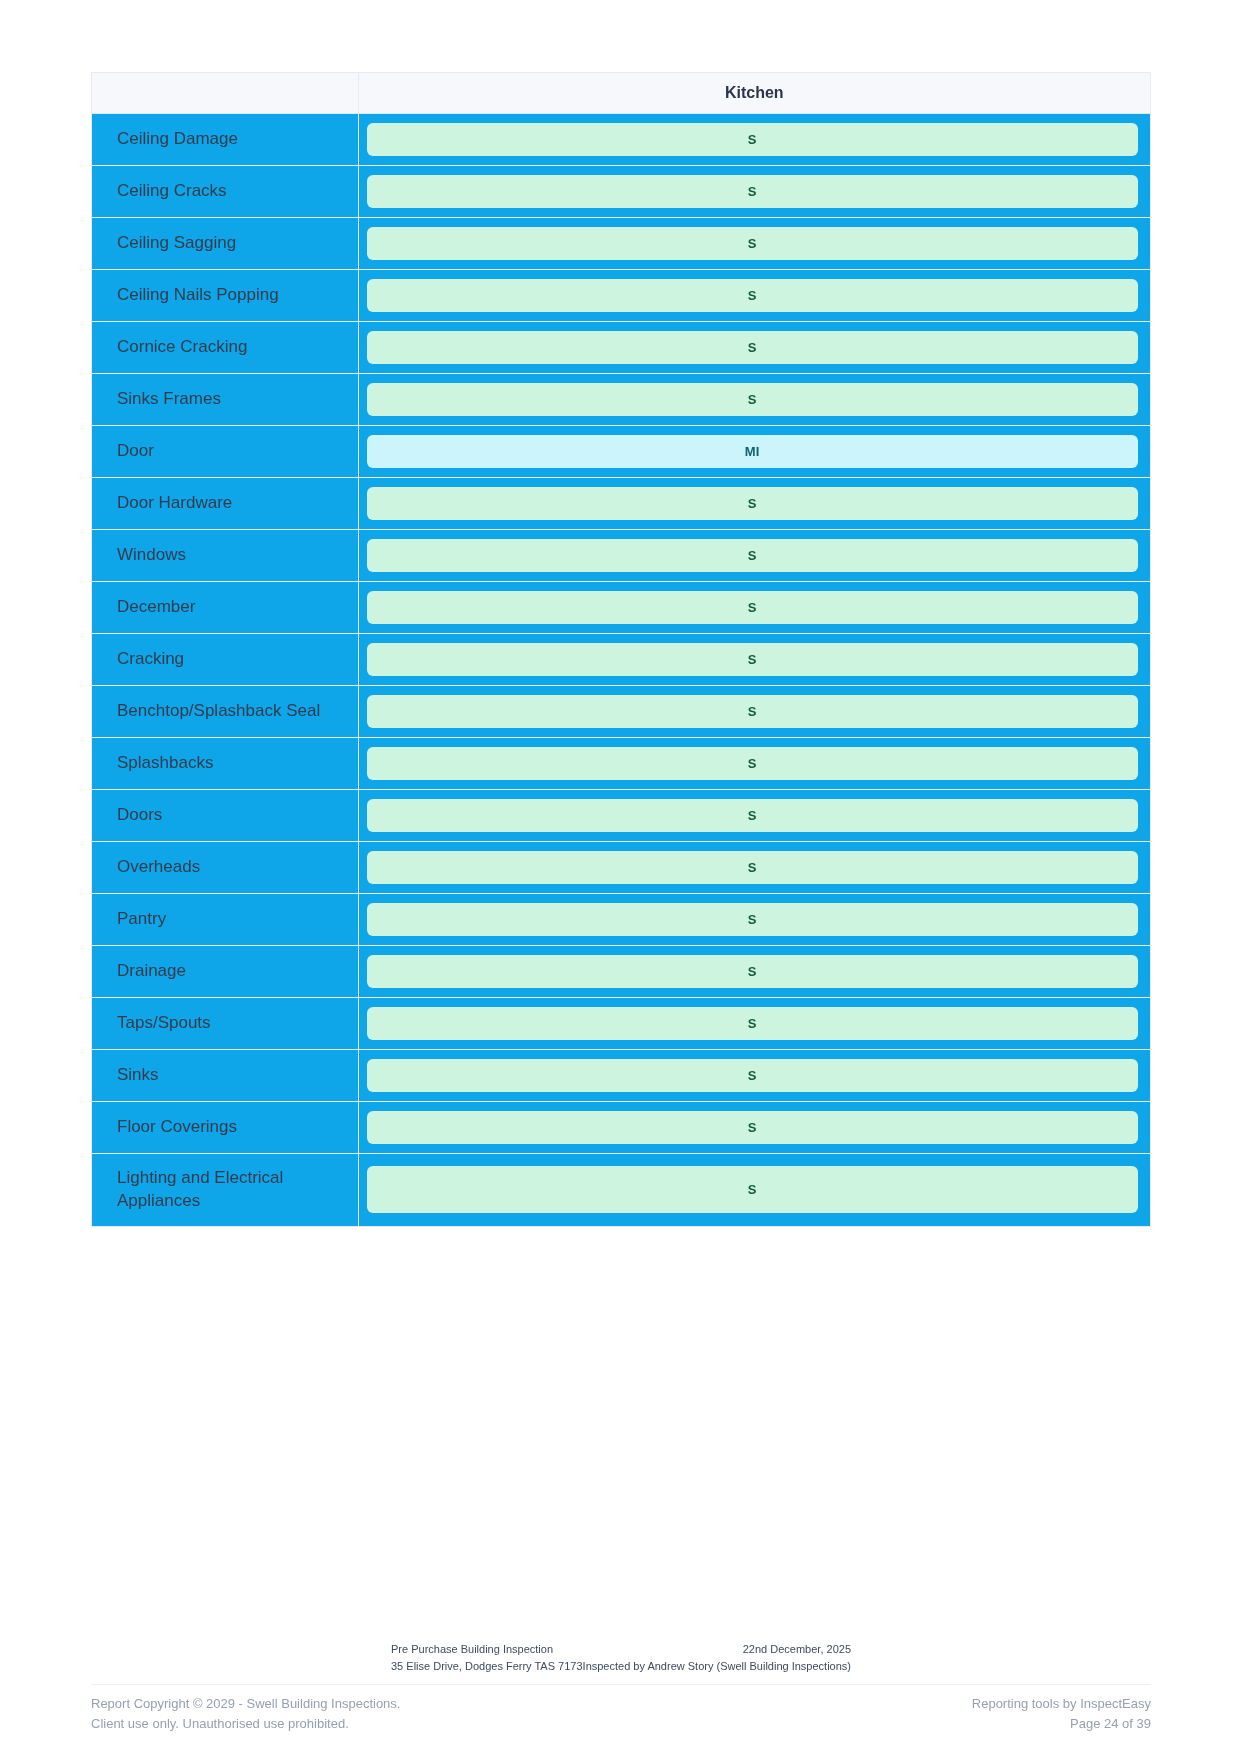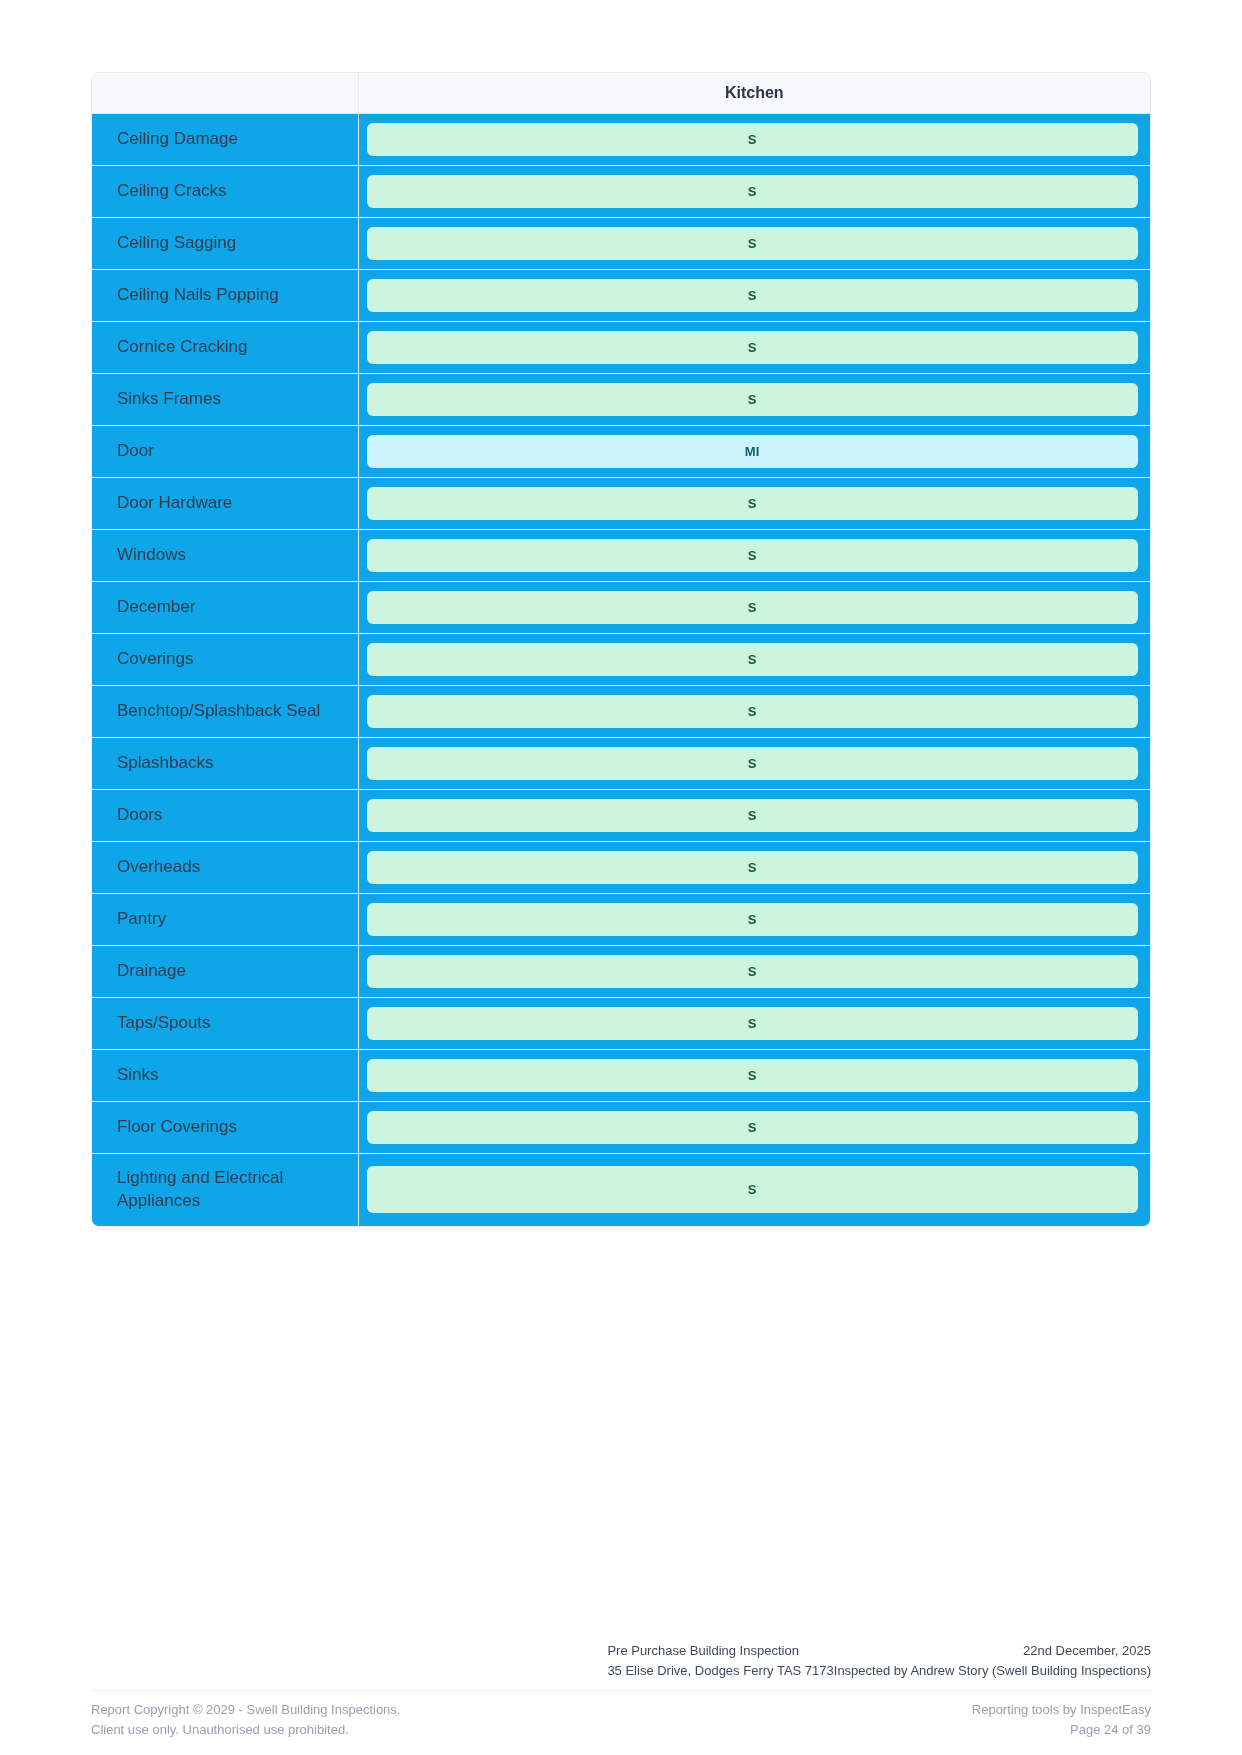--- a/index.html
+++ b/index.html
@@ -24,21 +24,21 @@
     height: 1755px;
   }
 
   
   .table-wrap {
     position: absolute;
     left: 91px;
     top: 72px;
     width: 1060px;
     border: 1px solid #e8eaf0;
-    border-radius: 8px;
+    border-radius: 0;
     background: #ffffff;
     box-sizing: border-box;
     overflow: hidden;
   }
   table.inspection {
     width: 100%;
     border-collapse: collapse;
     table-layout: fixed;
   }
   table.inspection col.c-label { width: 266px; }
@@ -105,23 +105,23 @@
 
   
   .footer {
     position: absolute;
     left: 91px;
     top: 1641px;
     width: 1060px;
   }
   .footer-main {
     display: flex;
-    justify-content: flex-end;
+    justify-content: center;
     align-items: flex-start;
-    font-size: 13px;
+    font-size: 11px;
     line-height: 1.55;
     color: #3f4a5c;
     padding-bottom: 9px;
   }
   .footer-left { text-align: left; }
   .footer-right { text-align: right; }
   .footer-rule {
     border-top: 1px solid #eceef3;
   }
   .footer-sub {
@@ -207,21 +207,21 @@
               <span class="badge s">S</span>
             </td>
           </tr>
           <tr>
             <td class="label-cell">December</td>
             <td class="value-cell">
               <span class="badge s">S</span>
             </td>
           </tr>
           <tr>
-            <td class="label-cell">Coverings</td>
+            <td class="label-cell">Cracking</td>
             <td class="value-cell">
               <span class="badge s">S</span>
             </td>
           </tr>
           <tr>
             <td class="label-cell">Benchtop/Splashback Seal</td>
             <td class="value-cell">
               <span class="badge s">S</span>
             </td>
           </tr>

